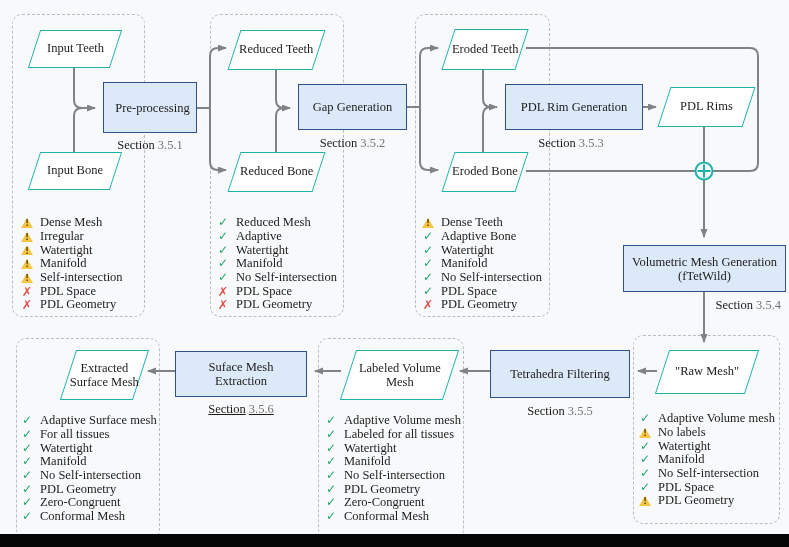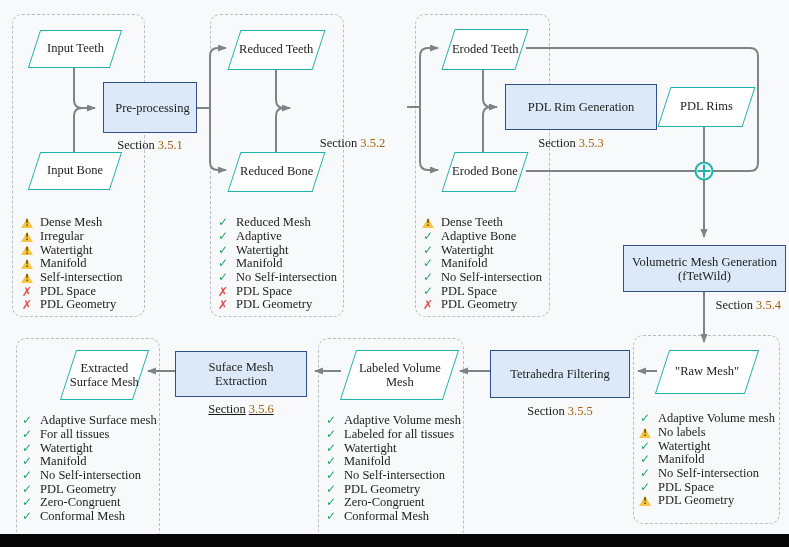--- a/index.html
+++ b/index.html
@@ -22,21 +22,21 @@
   .n-labeled .pg-label{white-space:normal;width:100px;}
   .n-extracted .pg-label{white-space:normal;width:92px;}
   
   .proc{
     position:absolute;z-index:3;background:#dce9f8;border:1.9px solid #30508c;
     display:flex;flex-direction:column;align-items:center;justify-content:center;
     font-size:12.5px;line-height:14px;text-align:center;padding:2px 6px;box-sizing:border-box;
   }
   
   .section{position:absolute;z-index:3;font-size:12.5px;text-align:center;}
-  .section .ref{color:#a16207;margin-left:3px;}
+  .section .ref{color:#737373;margin-left:3px;}
   
   .cklist{position:absolute;z-index:3;}
   .ck-item{display:flex;align-items:center;height:13.7px;font-size:12.5px;white-space:nowrap;}
   .ck-ic{width:14px;margin-right:6px;flex:0 0 14px;display:inline-block;text-align:center;
          font-family:"DejaVu Sans",sans-serif;font-size:12px;line-height:13px;}
   .ck-b{font-weight:normal;}
   .ic-check{color:#21a366;font-weight:bold;}
   .ic-check::before{content:"\2713";}
   .ic-cross{color:#e05252;font-weight:bold;font-size:12.5px;}
   .ic-cross::before{content:"\2717";}
@@ -128,21 +128,24 @@
   <div class="pgram n-labeled" style="left:348px;top:350px;width:101px;height:48px;">
     <span class="pg-label">Labeled Volume Mesh</span>
   </div>
   <div class="pgram n-extracted" style="left:68px;top:350px;width:71px;height:48px;">
     <span class="pg-label">Extracted Surface Mesh</span>
   </div>
 
   <div class="proc" style="left:103px;top:82px;width:94px;height:51px;padding-left:11px;">
     <span>Pre-processing</span>
   </div>
-  <div class="proc" style="left:505px;top:84px;width:152px;height:46px;">
+  <div class="proc" style="left:298px;top:84px;width:109px;height:46px;">
+    <span>Gap Generation</span>
+  </div>
+  <div class="proc" style="left:505px;top:84px;width:138px;height:46px;">
     <span>PDL Rim Generation</span>
   </div>
   <div class="proc" style="left:623px;top:245px;width:163px;height:47px;">
     <span>Volumetric Mesh Generation</span>
     <span>(fTetWild)</span>
   </div>
   <div class="proc" style="left:490px;top:350px;width:140px;height:48px;">
     <span>Tetrahedra Filtering</span>
   </div>
   <div class="proc" style="left:175px;top:351px;width:132px;height:46px;">

